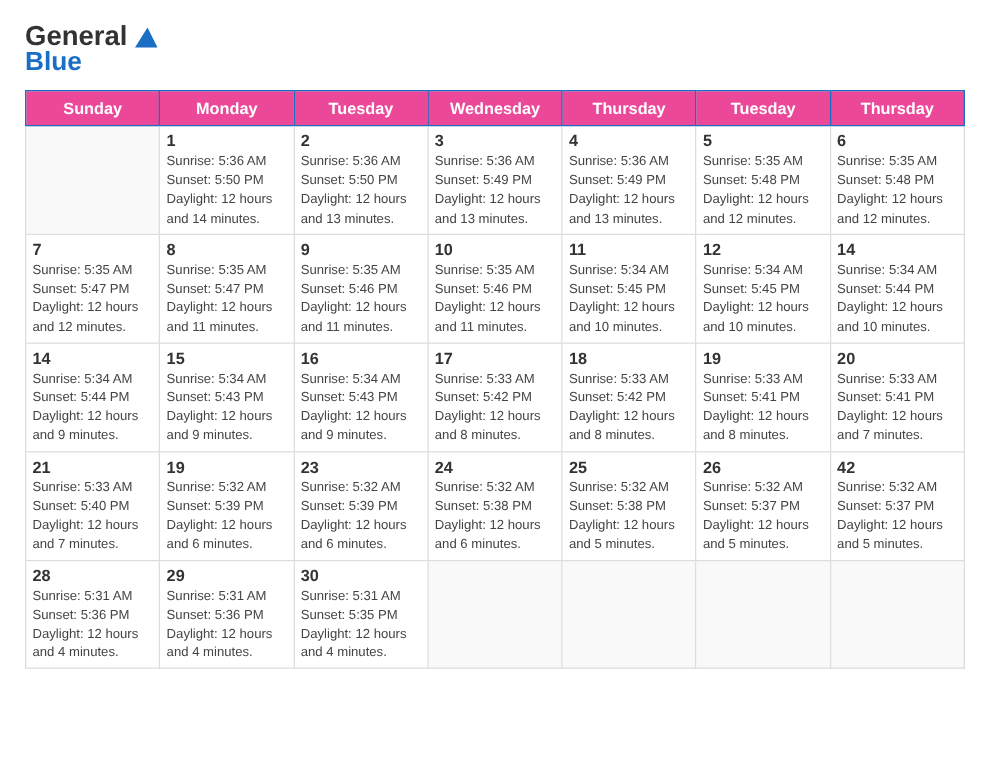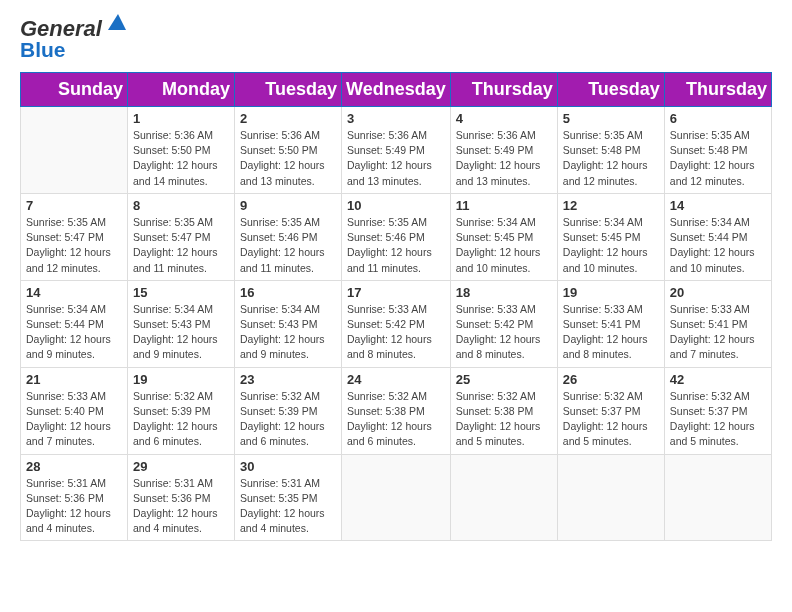--- a/index.html
+++ b/index.html
@@ -16,47 +16,46 @@
       justify-content: space-between;
       margin-bottom: 10px;
     }
     .logo {
       display: flex;
       flex-direction: column;
       align-items: flex-start;
     }
     .logo-row {
       display: flex;
-      align-items: flex-start;
-      font-style: italic;
+      align-items: flex-end;
     }
     .title-area {
       text-align: right;
     }
     .title-area h1 {
       font-size: 32px;
       font-weight: bold;
       color: #333;
     }
     .title-area h2 {
       font-size: 15px;
       font-weight: normal;
       color: #555;
     }
     .calendar {
       width: 100%;
       border-collapse: collapse;
       border: 1px solid #ccc;
     }
     .calendar th {
-      background: #a21caf;
+      background: #ec4899;
       color: #fff;
       padding: 6px 4px;
-      font-size: 18px;
-      text-align: right;
+      font-size: 13px;
+      text-align: center;
       border: 1px solid #1a6fc4;
     }
     .calendar td {
       vertical-align: top;
       border: 1px solid #ddd;
       padding: 4px 5px;
       width: 14.28%;
       min-height: 80px;
       font-size: 11px;
       color: #333;

